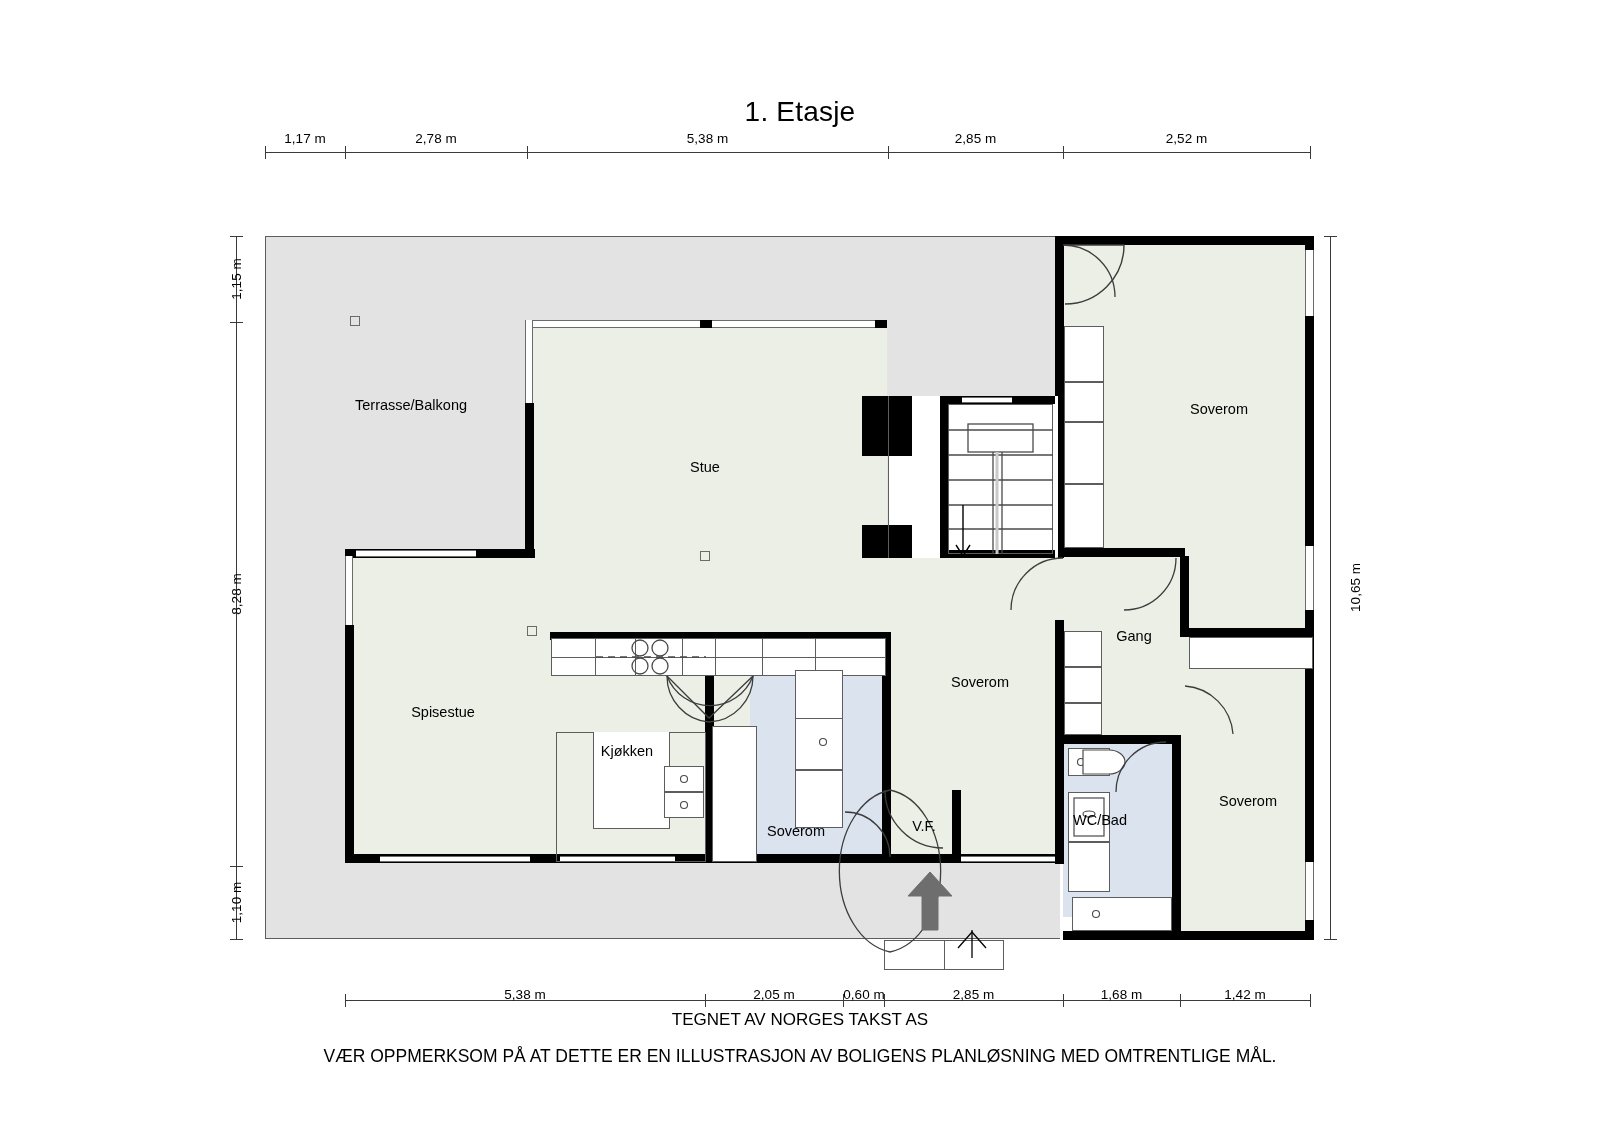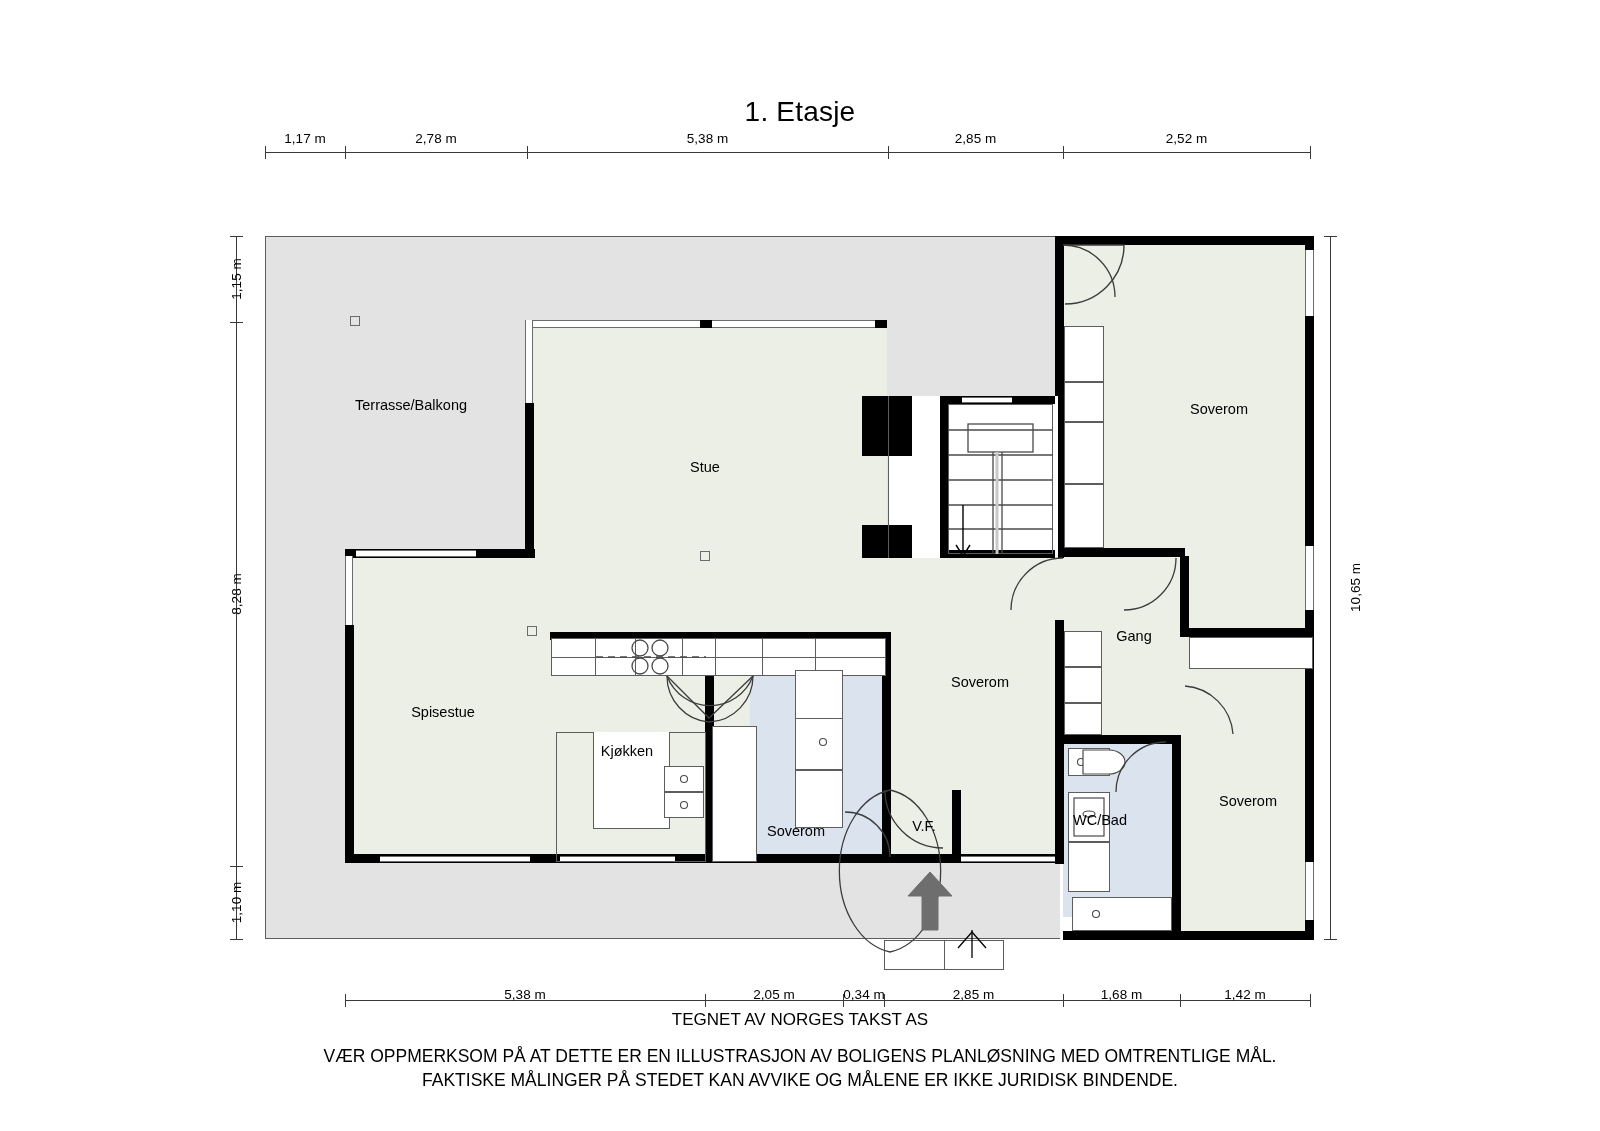--- a/index.html
+++ b/index.html
@@ -319,21 +319,21 @@
     <div class="dimline h" style="left:345px;top:1000px;width:965px;"></div>
     <div class="tick v" style="left:345px;top:994px;"></div>
     <div class="tick v" style="left:705px;top:994px;"></div>
     <div class="tick v" style="left:843px;top:994px;"></div>
     <div class="tick v" style="left:884px;top:994px;"></div>
     <div class="tick v" style="left:1063px;top:994px;"></div>
     <div class="tick v" style="left:1180px;top:994px;"></div>
     <div class="tick v" style="left:1310px;top:994px;"></div>
     <div class="dimlabel" style="left:345px;top:987px;width:360px;">5,38 m</div>
     <div class="dimlabel" style="left:705px;top:987px;width:138px;">2,05 m</div>
-    <div class="dimlabel" style="left:823px;top:987px;width:82px;">0,34 m</div>
+    <div class="dimlabel" style="left:823px;top:987px;width:82px;">0,60 m</div>
     <div class="dimlabel" style="left:884px;top:987px;width:179px;">2,85 m</div>
     <div class="dimlabel" style="left:1063px;top:987px;width:117px;">1,68 m</div>
     <div class="dimlabel" style="left:1180px;top:987px;width:130px;">1,42 m</div>
   </div>
 
   <div class="dimchain">
     <div class="dimline v" style="left:236px;top:236px;height:703px;"></div>
     <div class="tick h" style="left:230px;top:236px;"></div>
     <div class="tick h" style="left:230px;top:322px;"></div>
     <div class="tick h" style="left:230px;top:866px;"></div>
@@ -345,15 +345,14 @@
 
   <div class="dimchain">
     <div class="dimline v" style="left:1330px;top:236px;height:703px;"></div>
     <div class="tick h" style="left:1324px;top:236px;"></div>
     <div class="tick h" style="left:1324px;top:939px;"></div>
     <div class="dimlabel vert" style="left:1348px;top:939px;width:703px;">10,65 m</div>
   </div>
 
   <div class="footer" id="disc1">VÆR OPPMERKSOM PÅ AT DETTE ER EN ILLUSTRASJON AV BOLIGENS PLANLØSNING MED OMTRENTLIGE MÅL.</div>
   <div class="footer" id="credit">TEGNET AV NORGES TAKST AS</div>
-  <div class="footer" id="disc2">FAKTISKE MÅLINGER PÅ STEDET KAN AVVIKE OG MÅLENE ER IKKE JURIDISK BINDENDE.</div>
 
 </div>
 
 </body></html>

